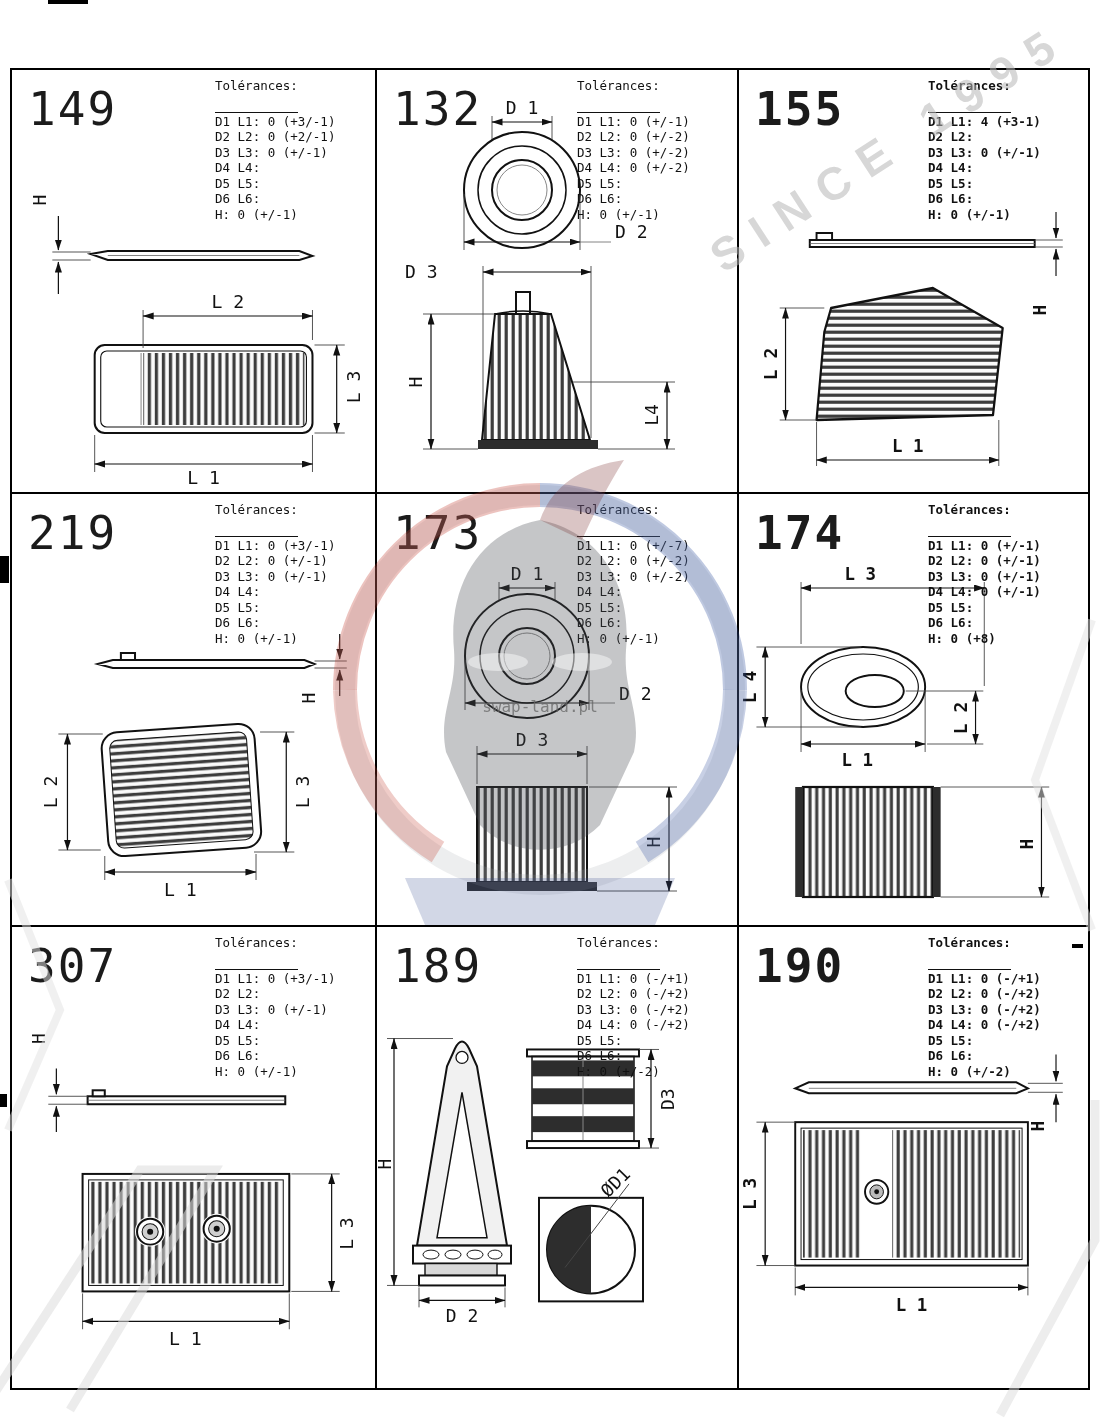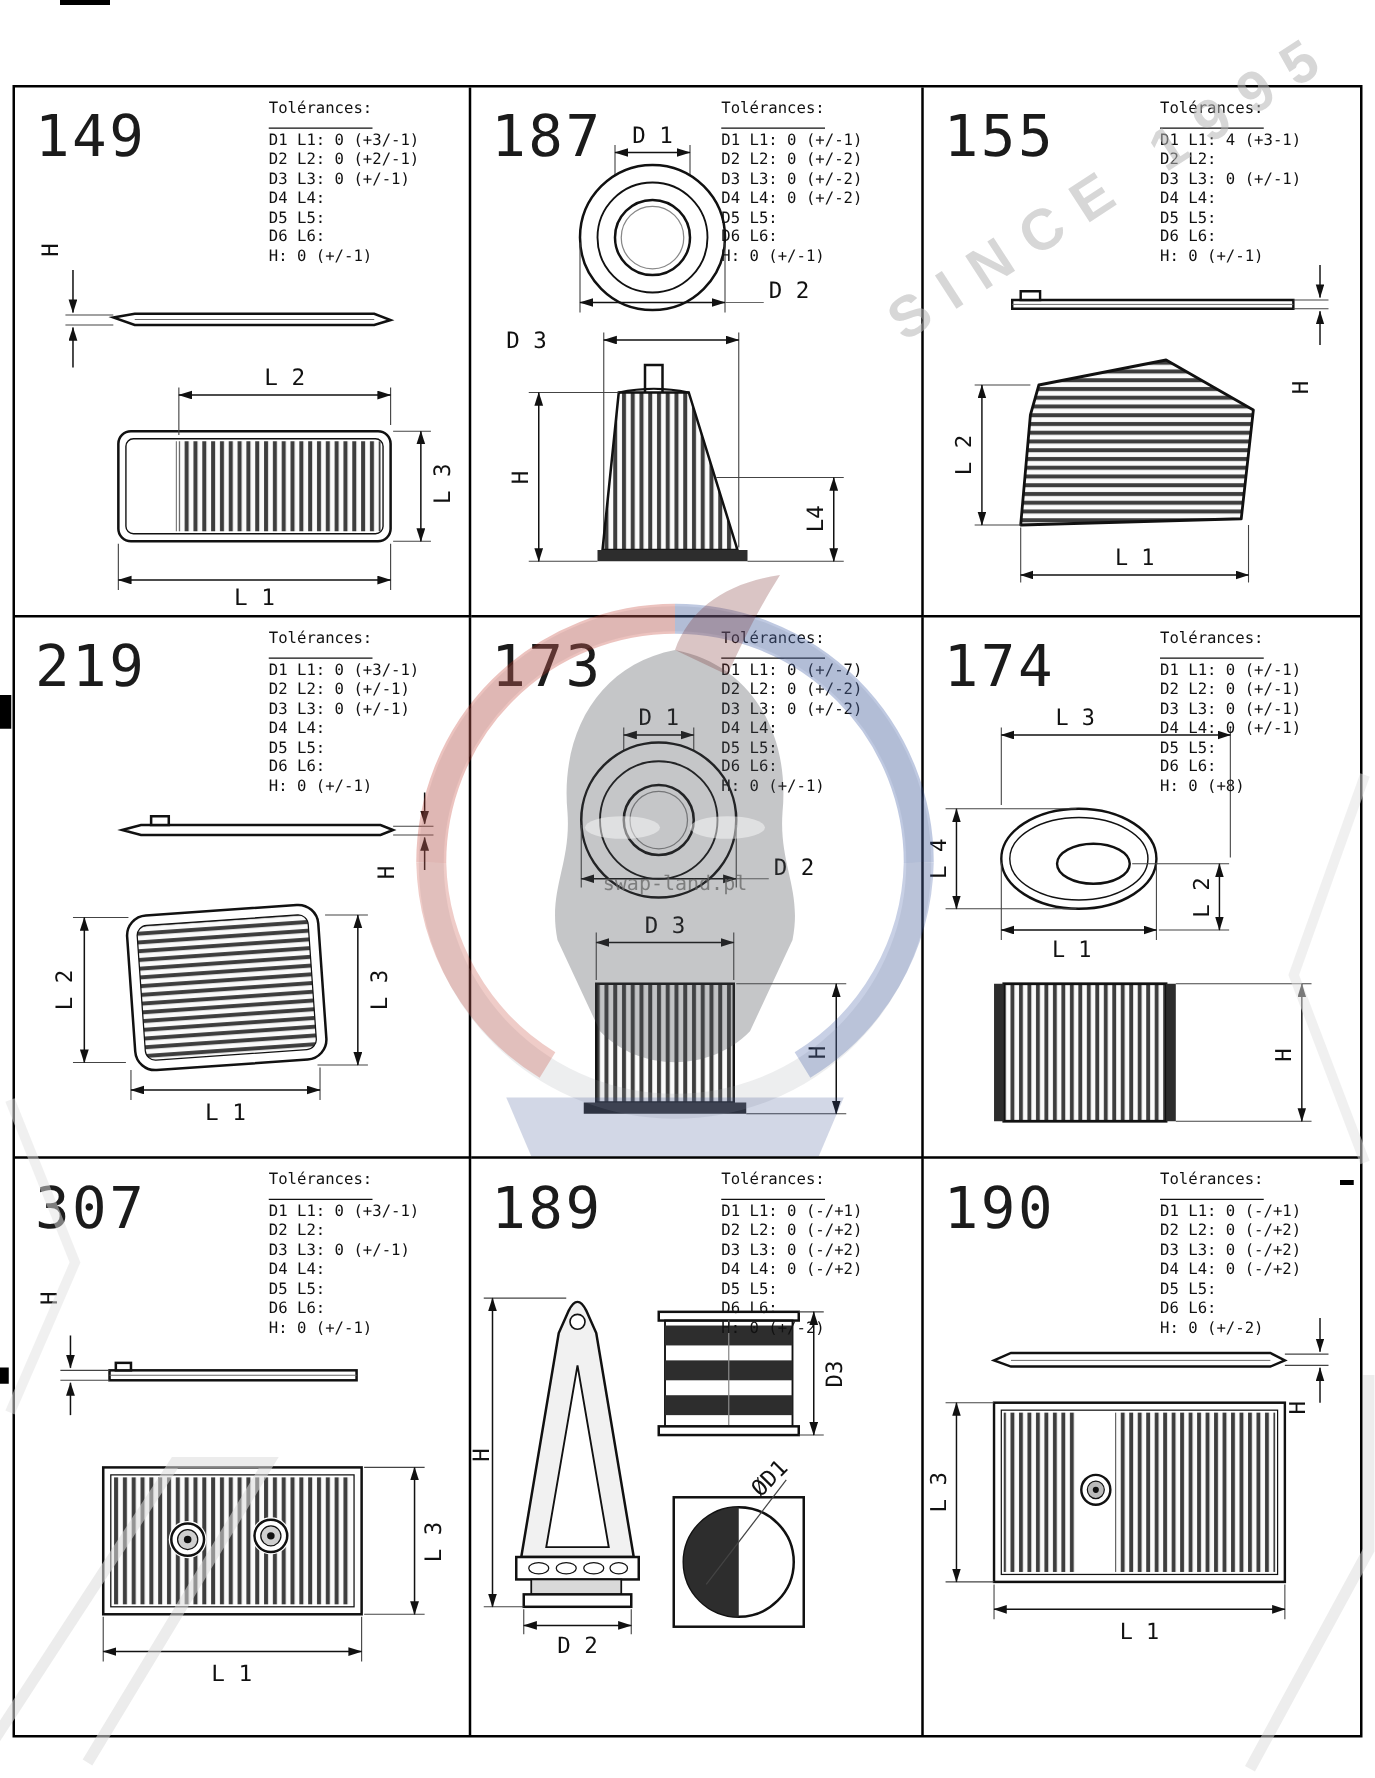--- a/index.html
+++ b/index.html
@@ -3,25 +3,25 @@
 <meta charset="utf-8">
 <style>
   *{box-sizing:border-box;margin:0;padding:0;}
   body{width:1100px;height:1422px;position:relative;background:#fff;overflow:hidden;
        font-family:"DejaVu Sans Mono","Liberation Mono",monospace;}
   .grid{position:absolute;left:10px;top:68px;width:1080px;height:1322px;
         border:2.5px solid #000;display:grid;
         grid-template-columns:365px 362px 1fr;
         grid-template-rows:424px 433px 1fr;z-index:1;}
   .cell{position:relative;border-right:2px solid #000;border-bottom:2px solid #000;overflow:hidden;background:transparent;}
-  .cell:nth-child(3n){border-right:none;}
+  .cell:nth-child(3n){border-right:none;font-weight:bold;}
   .cell:nth-child(n+7){border-bottom:none;}
   .cellnum{position:absolute;top:12px;left:16px;font-size:46px;color:#1b1b1b;letter-spacing:2px;z-index:2;}
   .tol{position:absolute;top:8px;right:8px;width:152px;font-size:12.5px;line-height:15.5px;color:#111;z-index:2;}
-  .tol-title{display:inline-block;border-bottom:1px solid #111;padding-bottom:8px;margin-bottom:1px;}
+  .tol-title{display:inline-block;border-bottom:1px solid #111;padding-bottom:18px;margin-bottom:1px;}
   svg.draw{position:absolute;inset:0;width:100%;height:100%;z-index:1;}
   svg.draw text{font-family:"DejaVu Sans Mono","Liberation Mono",monospace;font-size:18px;fill:#111;}
   .outline{fill:#fff;stroke:#111;stroke-width:2;}
   .oln{fill:none;stroke:#111;}
   .ext{stroke:#444;stroke-width:0.9;}
   .dim,.dima{stroke:#111;stroke-width:1.2;fill:none;}
   .thin{stroke:#666;stroke-width:0.8;}
   .wm{position:absolute;pointer-events:none;z-index:4;}
   .since{left:700px;top:238px;transform:rotate(-33deg);transform-origin:0 0;
          font-family:"Liberation Sans","DejaVu Sans",sans-serif;font-weight:bold;
@@ -94,21 +94,21 @@
       <g>
         <line class="ext" x1="82" y1="365" x2="82" y2="402"></line>
         <line class="ext" x1="298" y1="365" x2="298" y2="402"></line>
         <line class="dim" x1="82" y1="394" x2="298" y2="394" marker-start="url(#as0)" marker-end="url(#ae0)"></line>
         <text x="190" y="414" text-anchor="middle">L 1</text>
       </g>
     </svg>
   </div>
 
   <div class="cell">
-    <div class="cellnum">187</div>
+    <div class="cellnum">132</div>
     <div class="tol">
       <div class="tol-title">Tolérances:</div>
       <div class="tol-row">D1 L1: 0 (+/-1)</div>
       <div class="tol-row">D2 L2: 0 (+/-2)</div>
       <div class="tol-row">D3 L3: 0 (+/-2)</div>
       <div class="tol-row">D4 L4: 0 (+/-2)</div>
       <div class="tol-row">D5 L5:</div>
       <div class="tol-row">D6 L6:</div>
       <div class="tol-row">H: 0 (+/-1)</div>
     </div>

